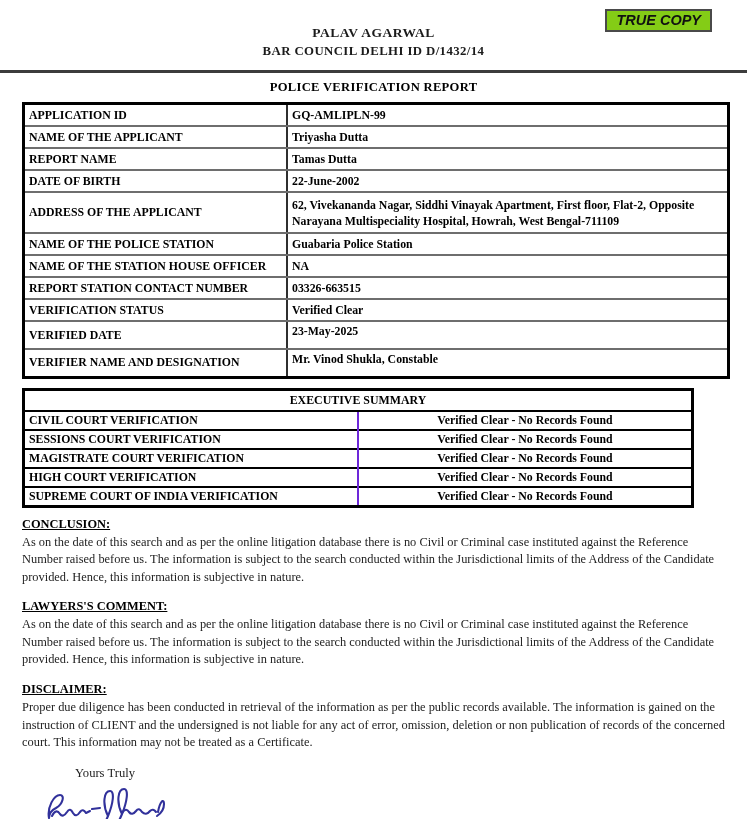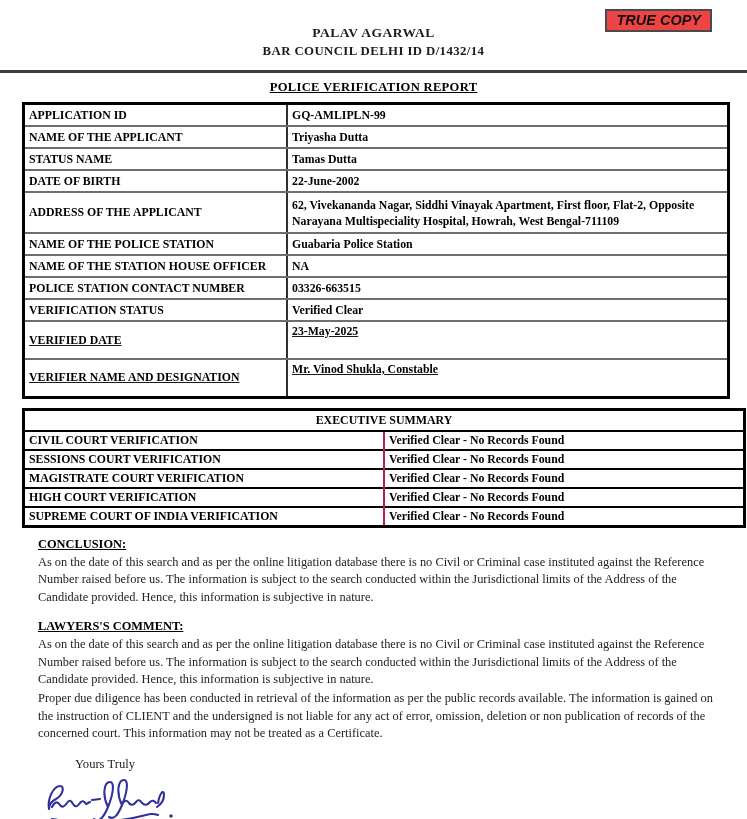--- a/index.html
+++ b/index.html
@@ -16,69 +16,69 @@
   .letterhead{padding-top:23px;text-align:center;font-weight:bold;line-height:19px;}
   .letterhead .l1{font-size:13.5px;letter-spacing:.5px;}
   .letterhead .l2,.letterhead .l3{font-size:12.8px;letter-spacing:.4px;}
 
   .truecopy{
     position:absolute;top:9px;right:35px;
     border:2px solid #4a4a4a;
     padding:1px 9px 2px 9px;
     font-family:"Liberation Sans", sans-serif;
     font-style:italic;font-weight:bold;font-size:14.5px;color:#111;
-    background:#ef4444;
+    background:#84cc16;
   }
 
   .rule{margin-top:9px;height:3px;background:#3c3c3c;width:747px;}
 
   .doc-title{
     margin-top:7px;text-align:center;font-weight:bold;font-size:12.6px;
-    text-decoration:underline;letter-spacing:.3px;color:#000;
+    letter-spacing:.3px;color:#000;
   }
 
   
   table{border-collapse:collapse;table-layout:fixed;}
   .details{
     margin:7px 0 0 22px;width:708px;
     border:3px solid #000;
   }
   .details td{
     border-top:2px solid #6e6e6e;border-bottom:2px solid #6e6e6e;
     font-weight:bold;font-size:11.8px;
     padding:2px 4px;vertical-align:middle;color:#000;
     overflow:hidden;
   }
   .details td.lbl{width:253px;border-right:2px solid #2f2f2f;}
   .details tr{height:20px;}
-  .details tr.tall{height:38px;text-decoration:underline;}
+  .details tr.tall{height:28px;}
   .details tr.tall td.val{vertical-align:top;padding-top:1px;}
   .details tr.addr{height:41px;}
   .details td.val{line-height:16px;}
 
   
   .summary{
-    margin:9px 0 0 22px;width:724px;
+    margin:9px 0 0 22px;width:672px;
     border:3px solid #000;
   }
   .summary th{
     border-bottom:2px solid #000;
     font-size:11.9px;font-weight:bold;text-align:center;
     padding:1px 4px;height:17px;color:#000;
   }
   .summary td{
     border-top:2px solid #000;
     font-weight:bold;font-size:11.8px;padding:1px 4px;color:#000;
   }
   .summary tr{height:19px;}
-  .summary td.lbl{width:365px;border-right:2px solid #be185d;text-align:left;}
-  .summary td.val{text-align:left;}
-
-  
-  .content{margin:0 20px 0 38px;}
+  .summary td.lbl{width:365px;border-right:2px solid #6d28d9;text-align:left;}
+  .summary td.val{text-align:center;}
+
+  
+  .content{margin:0 20px 0 22px;}
   .sec-h{
     margin:9px 0 2px 0;font-size:12.4px;font-weight:bold;
     text-decoration:underline;color:#000;
   }
   .sec-p{margin:1px 0 0 0;font-size:12.4px;line-height:17.6px;color:#222;}
   .sec-gap{margin-top:13px;}
 
   
   .salutation{margin:14px 0 0 75px;font-size:12.6px;color:#222;}
   .sig-svg{display:block;margin:4px 0 0 40px;}
@@ -105,41 +105,41 @@
     <tbody>
       <tr>
         <td class="lbl">APPLICATION ID</td>
         <td class="val">GQ-AMLIPLN-99</td>
       </tr>
       <tr>
         <td class="lbl">NAME OF THE APPLICANT</td>
         <td class="val">Triyasha Dutta</td>
       </tr>
       <tr>
-        <td class="lbl">STATUS NAME</td>
+        <td class="lbl">REPORT NAME</td>
         <td class="val">Tamas Dutta</td>
       </tr>
       <tr>
         <td class="lbl">DATE OF BIRTH</td>
         <td class="val">22-June-2002</td>
       </tr>
       <tr class="addr">
         <td class="lbl">ADDRESS OF THE APPLICANT</td>
         <td class="val">62, Vivekananda Nagar, Siddhi Vinayak Apartment, First floor, Flat-2, Opposite Narayana Multispeciality Hospital, Howrah, West Bengal-711109</td>
       </tr>
       <tr>
         <td class="lbl">NAME OF THE POLICE STATION</td>
         <td class="val">Guabaria Police Station</td>
       </tr>
       <tr>
         <td class="lbl">NAME OF THE STATION HOUSE OFFICER</td>
         <td class="val">NA</td>
       </tr>
       <tr>
-        <td class="lbl">POLICE STATION CONTACT NUMBER</td>
+        <td class="lbl">REPORT STATION CONTACT NUMBER</td>
         <td class="val">03326-663515</td>
       </tr>
       <tr>
         <td class="lbl">VERIFICATION STATUS</td>
         <td class="val">Verified Clear</td>
       </tr>
       <tr class="tall">
         <td class="lbl">VERIFIED DATE</td>
         <td class="val">23-May-2025</td>
       </tr>
@@ -178,20 +178,21 @@
     </tbody>
   </table>
 
   <div class="content">
     <div class="sec-h">CONCLUSION:</div>
     <p class="sec-p">As on the date of this search and as per the online litigation database there is no Civil or Criminal case instituted against the Reference Number raised before us. The information is subject to the search conducted within the Jurisdictional limits of the Address of the Candidate provided. Hence, this information is subjective in nature.</p>
 
     <div class="sec-h sec-gap">LAWYERS'S COMMENT:</div>
     <p class="sec-p">As on the date of this search and as per the online litigation database there is no Civil or Criminal case instituted against the Reference Number raised before us. The information is subject to the search conducted within the Jurisdictional limits of the Address of the Candidate provided. Hence, this information is subjective in nature.</p>
 
+    <div class="sec-h sec-gap">DISCLAIMER:</div>
     <p class="sec-p">Proper due diligence has been conducted in retrieval of the information as per the public records available. The information is gained on the instruction of CLIENT and the undersigned is not liable for any act of error, omission, deletion or non publication of records of the concerned court. This information may not be treated as a Certificate.</p>
   </div>
 
   <div class="salutation">Yours Truly</div>
 
   <svg class="sig-svg" width="140" height="50" viewBox="0 0 140 50" aria-hidden="true">
     <g fill="none" stroke="#31319b" stroke-width="2.1" stroke-linecap="round" stroke-linejoin="round">
 
       <path d="M9 33 C7 22 14 10 20 10 C25 10 23 19 16 23 C12 25 9 29 9 33"></path>
       <path d="M12 31 Q16 23 20 29 Q23 33 27 27 Q30 22 33 28 Q36 33 40 27 Q43 23 46 28 L50 26"></path>

